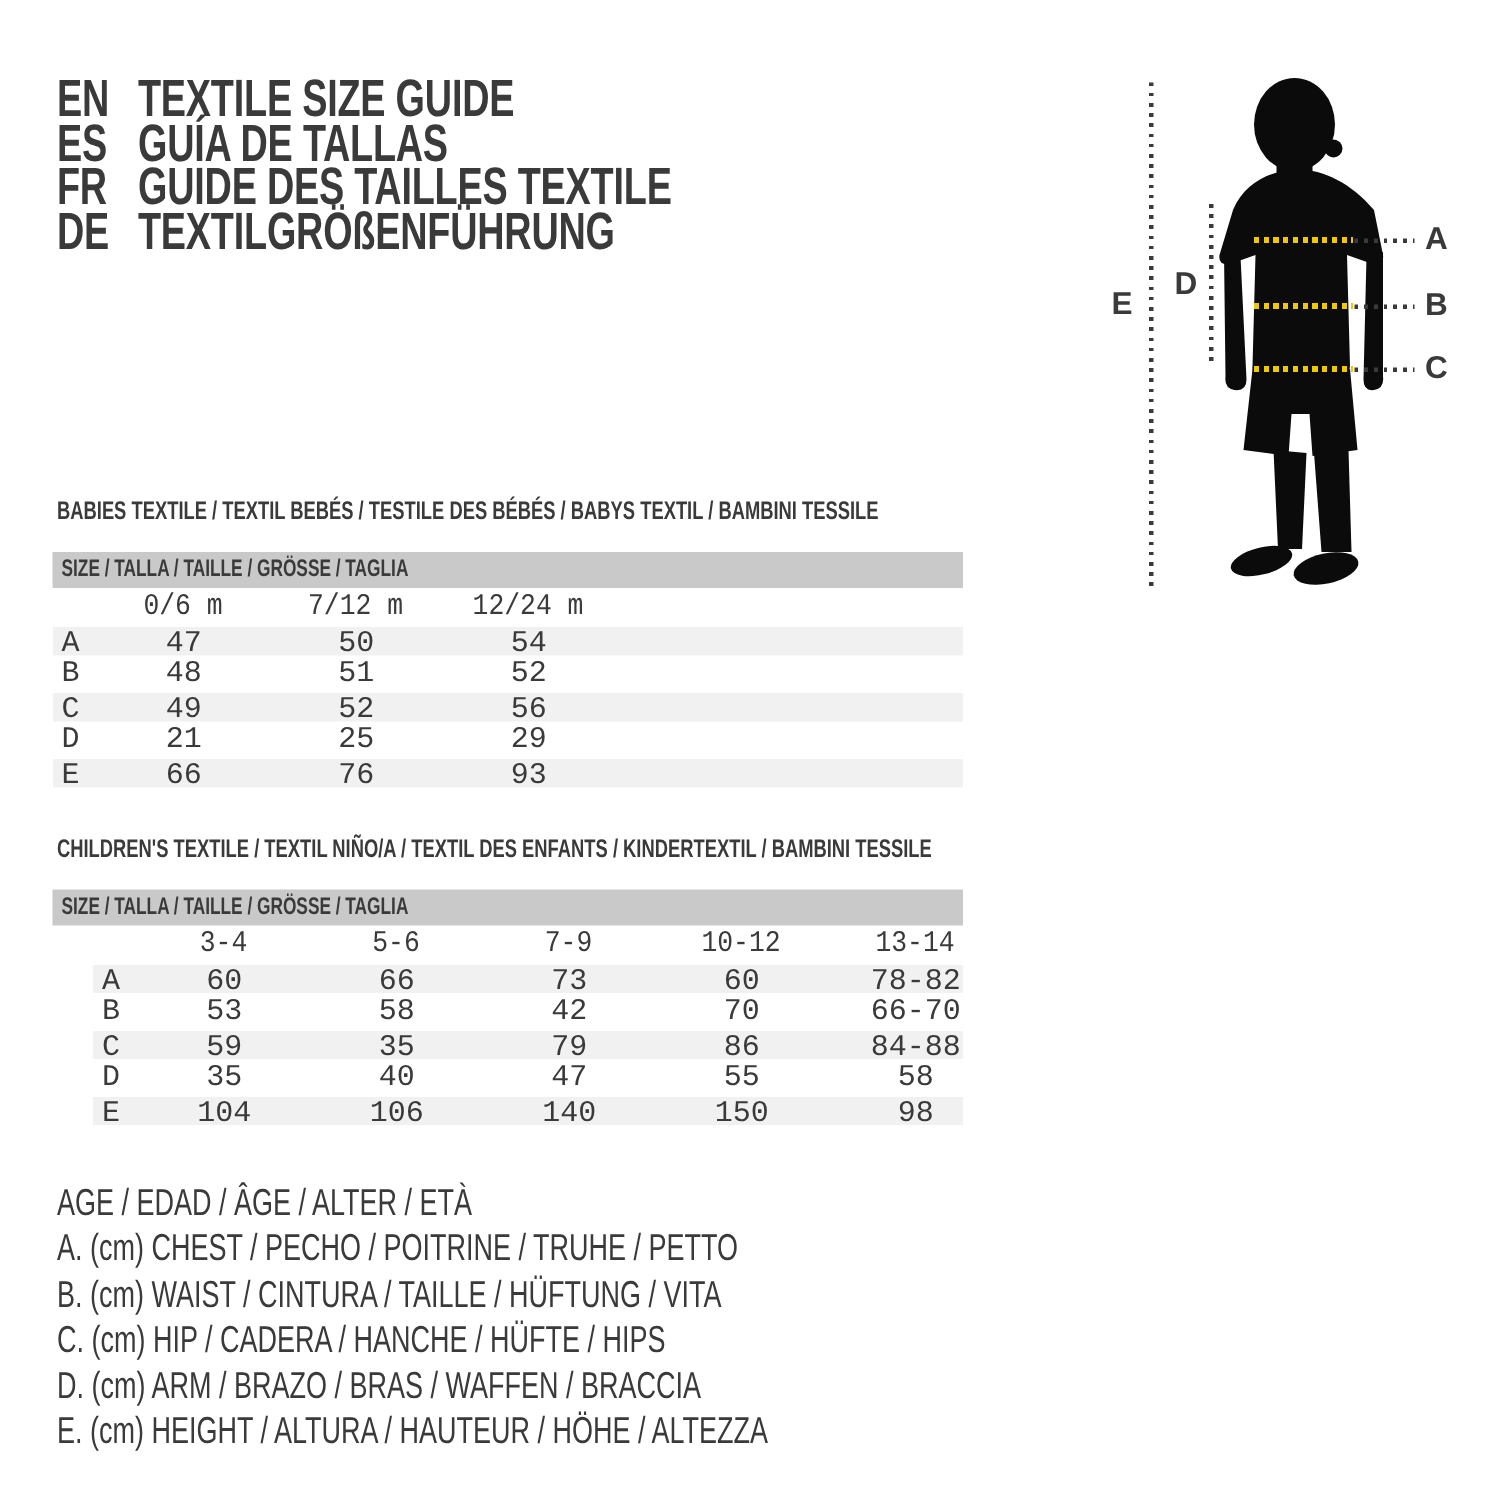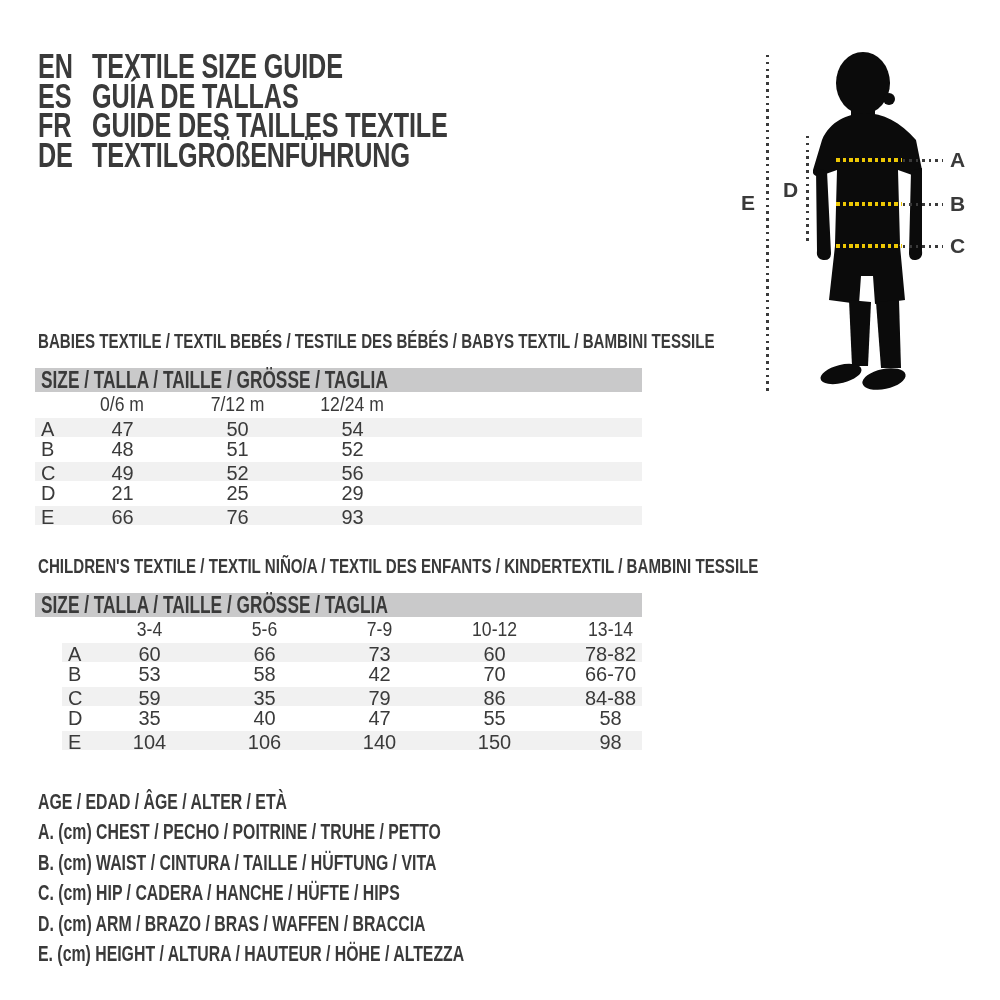--- a/index.html
+++ b/index.html
@@ -34,40 +34,40 @@
   .lbl-d{left:783px;top:190px;}
   .lbl-a{left:950px;top:160px;}
   .lbl-b{left:950px;top:204px;}
   .lbl-c{left:950px;top:246px;}
   .yline{position:absolute;left:836px;width:66px;height:4px;background:repeating-linear-gradient(90deg,var(--yellow) 0 3.5px,transparent 3.5px 6.5px);}
   .yline-a{top:158px;} .yline-b{top:202px;} .yline-c{top:244px;}
   .dline{position:absolute;left:903px;width:40px;height:3px;background:repeating-linear-gradient(90deg,var(--ink) 0 2.5px,transparent 2.5px 6.5px);}
   .dline-a{top:159px;} .dline-b{top:203px;} .dline-c{top:245px;}
 
   
-  .sec-title{position:absolute;left:38px;font-size:21px;font-weight:700;line-height:22px;}
+  .sec-title{position:absolute;left:38px;font-size:17px;font-weight:700;line-height:22px;}
   .title-babies{top:330px;}
   .title-children{top:555px;}
 
   
   .sizetable{position:absolute;left:35px;width:607px;}
   .t-babies{top:368px;}
   .t-children{top:593px;}
-  .size-bar{height:24px;line-height:24px;background:var(--bar);padding-left:6px;font-size:24px;font-weight:700;}
-  .trow{display:grid;height:22px;align-items:center;font-size:20px;background-clip:padding-box;}
+  .size-bar{height:24px;line-height:24px;background:var(--bar);padding-left:6px;font-size:16px;font-weight:700;}
+  .trow{display:grid;height:22px;align-items:center;font-size:20px;background-clip:padding-box;font-family:Liberation Mono, monospace;}
   .colheader{height:24px;font-size:20px;}
   .g3{grid-template-columns:30px 115px 115px 115px 1fr;}
   .g5{grid-template-columns:30px 115px 115px 115px 115px 117px;margin-left:27px;}
   .stripe{background-color:var(--stripe);border-top:2px solid #fff;border-bottom:1px solid #fff;}
   .tcell{text-align:center;}
   .tcell.lbl{text-align:left;padding-left:6px;}
 
   
   .legend{position:absolute;left:38px;top:787px;}
-  .legend-line{line-height:30.4px;font-size:22px;font-weight:700;}
+  .legend-line{line-height:30.4px;font-size:25px;font-weight:400;}
 </style>
 </head>
 <body>
 
 <div id="canvas">
 
   <div class="lang-block">
     <div class="lrow">
       <span class="code cond">EN</span>
       <span class="cond">TEXTILE SIZE GUIDE</span>

